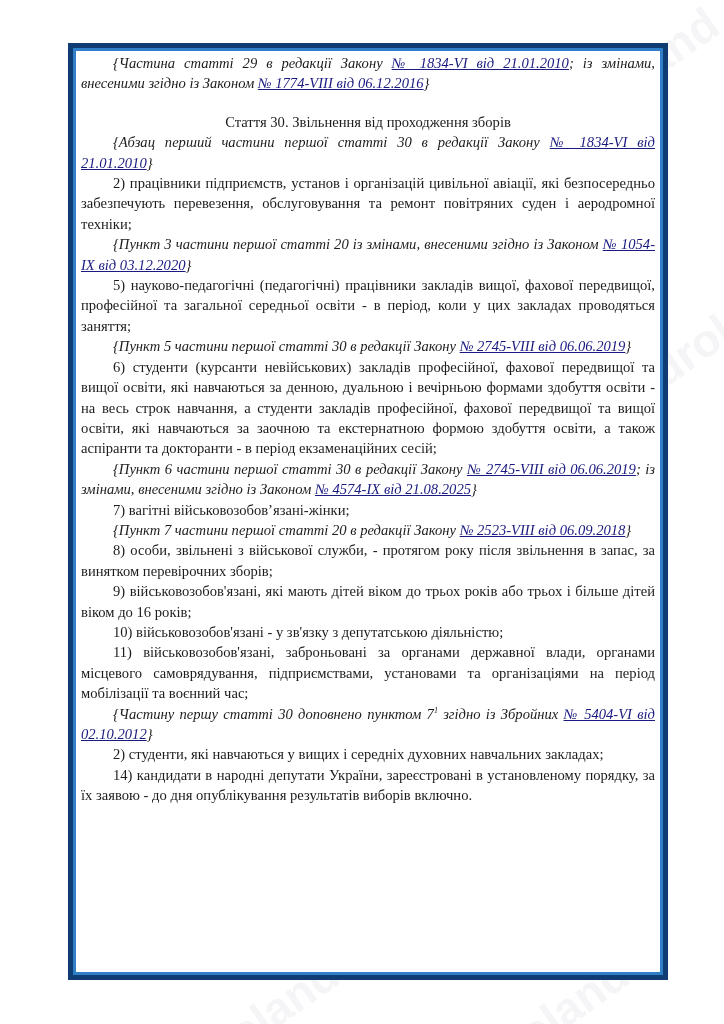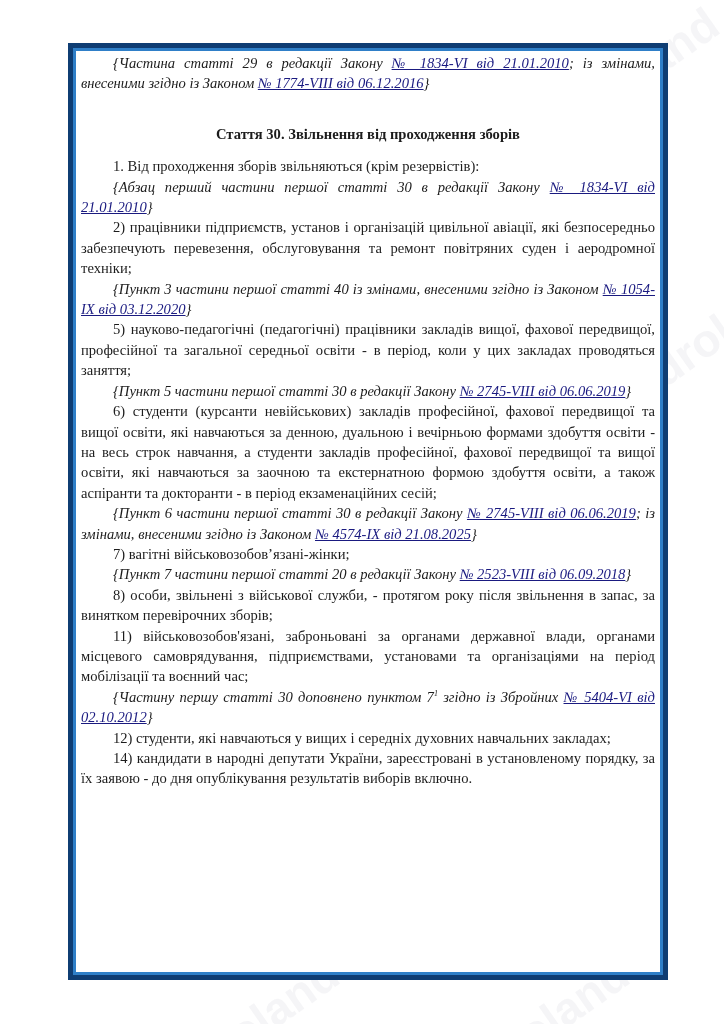--- a/index.html
+++ b/index.html
@@ -17,55 +17,56 @@
     border: 5px solid #0f3d73;
     box-shadow: inset 0 0 0 3px #2f7fc8;
     background: #ffffff;
   }
   .content {
     position: absolute; left: 8px; right: 8px; top: 5px;
     font-size: 14.6px; line-height: 20.4px; color: #1c1c1c; text-align: justify;
   }
   .p { text-indent: 32px; margin: 0; }
   .note { font-style: italic; }
-  .title { text-align: center; font-weight: bold; margin: 12px; text-indent: 0; padding-top: 18px; }
+  .title { text-align: center; font-weight: normal; margin: 0; text-indent: 0; padding-top: 18px; }
   a.link { color: #1a1a80; text-decoration: underline; }
   sup { font-size: 8px; line-height: 0; }
 </style>
 </head>
 <body>
 
 <div class="watermark" style="left:560px;top:40px;">droland</div>
 <div class="watermark" style="left:640px;top:300px;">droland</div>
 <div class="watermark" style="left:180px;top:990px;">droland</div>
 <div class="watermark" style="left:470px;top:990px;">droland</div>
 
 <div class="frame">
   <div class="content">
 
     <p class="p note"><span>{Частина статті 29 в редакції Закону </span><a class="link">№ 1834-VI від 21.01.2010</a><span>; із змінами, внесеними згідно із Законом </span><a class="link">№ 1774-VIII від 06.12.2016</a><span>}</span></p>
 
     <p class="title">Стаття 30. Звільнення від проходження зборів</p>
 
-    <p class="p">1. Від проходження зборів звільняються (крім резервістів):</p>
     <p class="p note"><span>{Абзац перший частини першої статті 30 в редакції Закону </span><a class="link">№ 1834-VI від 21.01.2010</a><span>}</span></p>
 
     <p class="p">2) працівники підприємств, установ і організацій цивільної авіації, які безпосередньо забезпечують перевезення, обслуговування та ремонт повітряних суден і аеродромної техніки;</p>
-    <p class="p note"><span>{Пункт 3 частини першої статті 40 із змінами, внесеними згідно із Законом </span><a class="link">№ 1054-IX від 03.12.2020</a><span>}</span></p>
+    <p class="p note"><span>{Пункт 3 частини першої статті 20 із змінами, внесеними згідно із Законом </span><a class="link">№ 1054-IX від 03.12.2020</a><span>}</span></p>
 
     <p class="p">5) науково-педагогічні (педагогічні) працівники закладів вищої, фахової передвищої, професійної та загальної середньої освіти - в період, коли у цих закладах проводяться заняття;</p>
     <p class="p note"><span>{Пункт 5 частини першої статті 30 в редакції Закону </span><a class="link">№ 2745-VIII від 06.06.2019</a><span>}</span></p>
 
     <p class="p">6) студенти (курсанти невійськових) закладів професійної, фахової передвищої та вищої освіти, які навчаються за денною, дуальною і вечірньою формами здобуття освіти - на весь строк навчання, а студенти закладів професійної, фахової передвищої та вищої освіти, які навчаються за заочною та екстернатною формою здобуття освіти, а також аспіранти та докторанти - в період екзаменаційних сесій;</p>
     <p class="p note"><span>{Пункт 6 частини першої статті 30 в редакції Закону </span><a class="link">№ 2745-VIII від 06.06.2019</a><span>; із змінами, внесеними згідно із Законом </span><a class="link">№ 4574-IX від 21.08.2025</a><span>}</span></p>
 
     <p class="p">7) вагітні військовозобов’язані-жінки;</p>
     <p class="p note"><span>{Пункт 7 частини першої статті 20 в редакції Закону </span><a class="link">№ 2523-VIII від 06.09.2018</a><span>}</span></p>
 
     <p class="p">8) особи, звільнені з військової служби, - протягом року після звільнення в запас, за винятком перевірочних зборів;</p>
+    <p class="p">9) військовозобов'язані, які мають дітей віком до трьох років або трьох і більше дітей віком до 16 років;</p>
+    <p class="p">10) військовозобов'язані - у зв'язку з депутатською діяльністю;</p>
     <p class="p">11) військовозобов'язані, заброньовані за органами державної влади, органами місцевого самоврядування, підприємствами, установами та організаціями на період мобілізації та воєнний час;</p>
     <p class="p note"><span>{Частину першу статті 30 доповнено пунктом 7</span><sup>1</sup><span> згідно із Збройних </span><a class="link">№ 5404-VI від 02.10.2012</a><span>}</span></p>
 
-    <p class="p">12) студенти, які навчаються у вищих і середніх духовних навчальних закладах;</p>
+    <p class="p">2) студенти, які навчаються у вищих і середніх духовних навчальних закладах;</p>
     <p class="p">14) кандидати в народні депутати України, зареєстровані в установленому порядку, за їх заявою - до дня опублікування результатів виборів включно.</p>
 
   </div>
 </div>
 
 </body></html>

